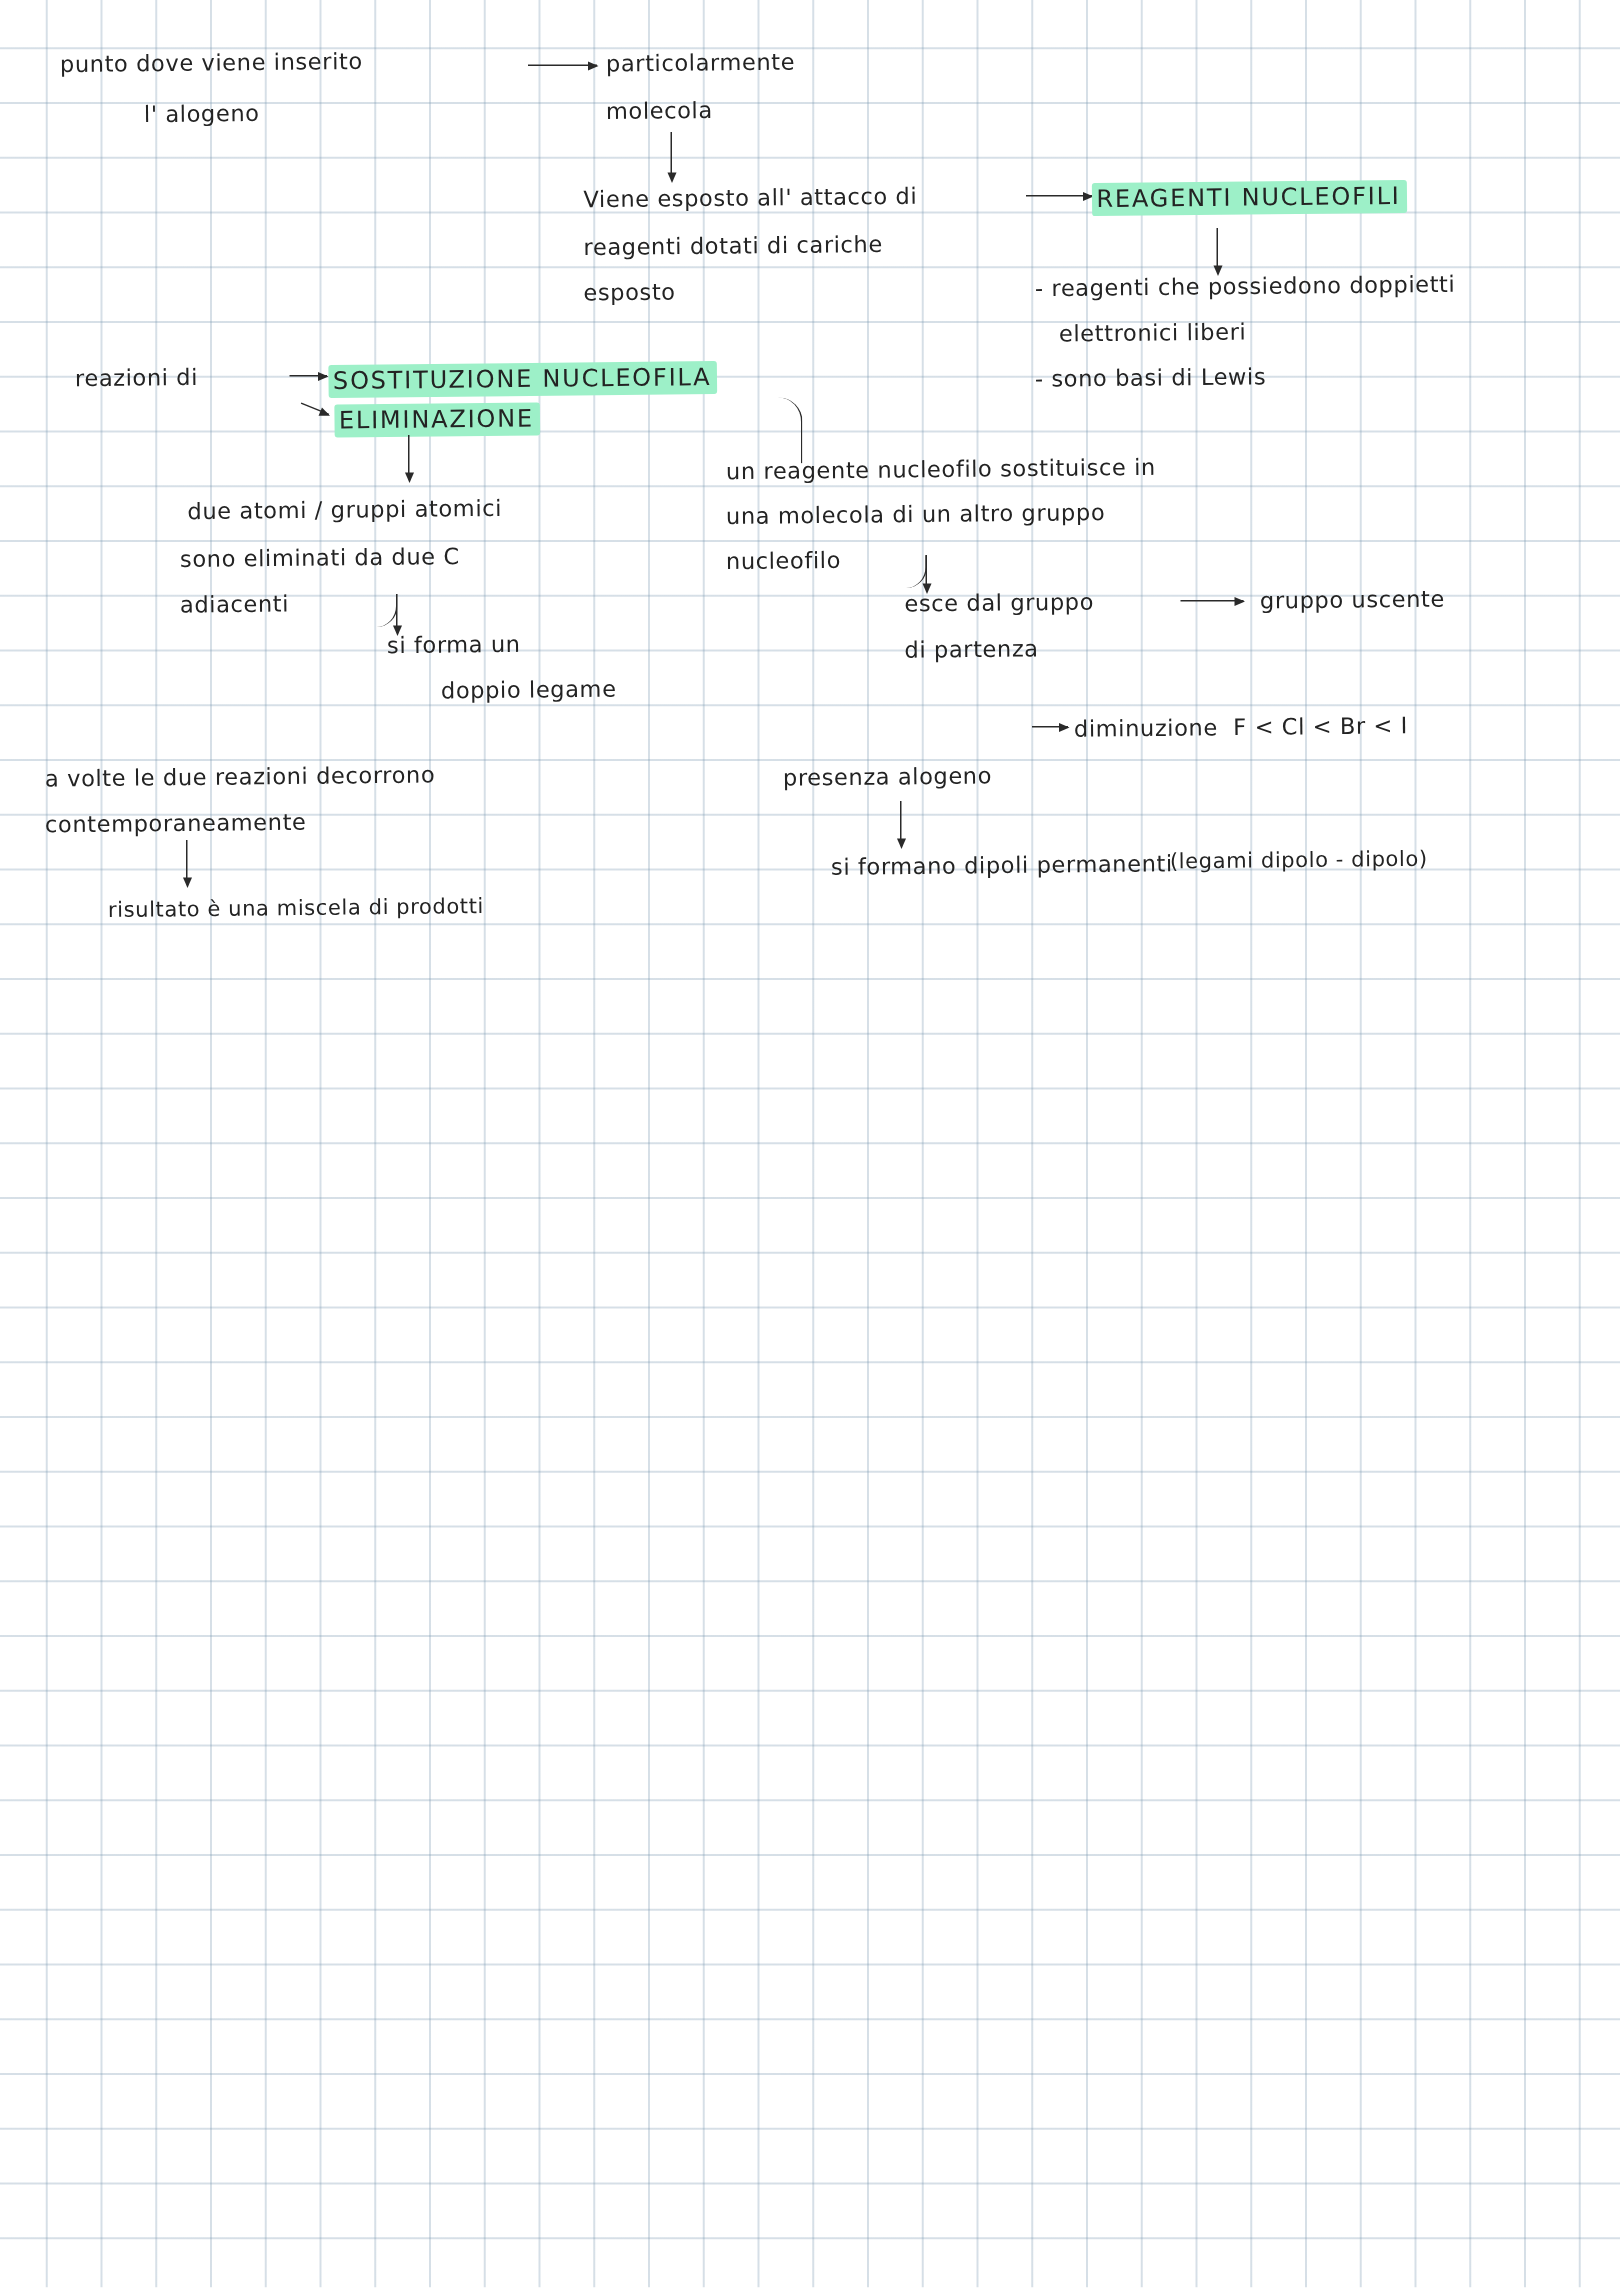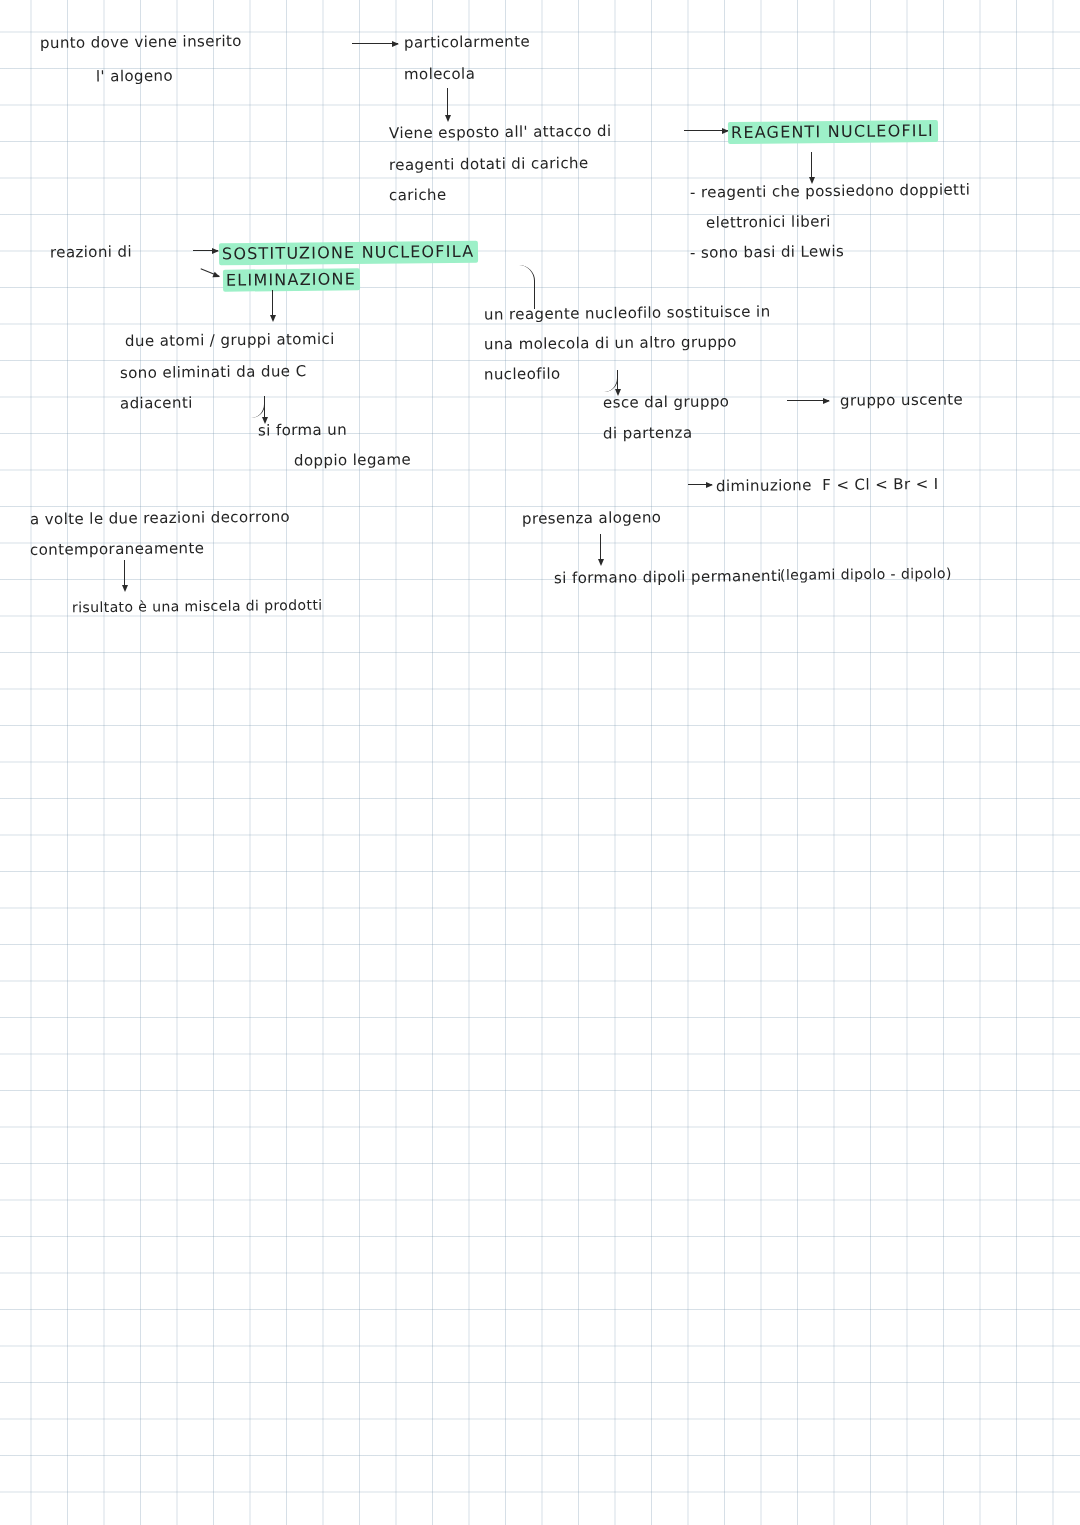--- a/index.html
+++ b/index.html
@@ -106,21 +106,21 @@
 
   <div class="arrow-h" style="left:352px; top:43px; width:46px;"></div>
 
   <div class="note" style="left:404px; top:32px;">particolarmente</div>
   <div class="note" style="left:404px; top:64px;">molecola</div>
 
   <div class="arrow-v" style="left:447px; top:88px; height:28px;"></div>
 
   <div class="note" style="left:389px; top:122px;">Viene esposto all' attacco di</div>
   <div class="note" style="left:389px; top:154px;">reagenti dotati di cariche</div>
-  <div class="note" style="left:389px; top:185px;">cariche</div>
+  <div class="note" style="left:389px; top:185px;">esposto</div>
 
   <div class="arrow-h" style="left:684px; top:130px; width:44px;"></div>
 
   <div class="note caps" style="left:728px; top:121px;"><span class="hl">REAGENTI NUCLEOFILI</span></div>
 
   <div class="arrow-v" style="left:811px; top:152px; height:26px;"></div>
 
   <div class="note" style="left:690px; top:181px;">- reagenti che possiedono doppietti</div>
   <div class="note" style="left:706px; top:212px;">elettronici liberi</div>
   <div class="note" style="left:690px; top:242px;">- sono basi di Lewis</div>

